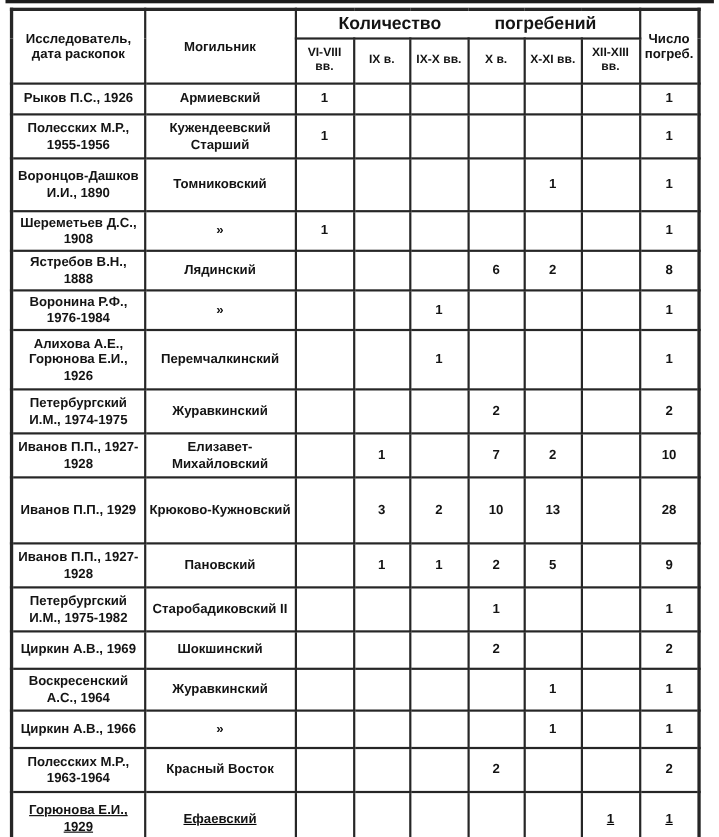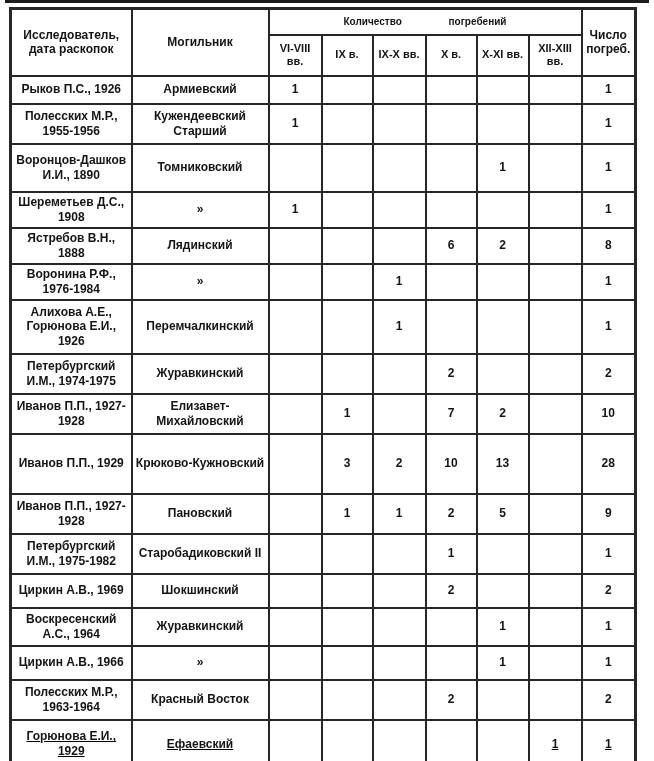--- a/index.html
+++ b/index.html
@@ -28,21 +28,21 @@
     font-weight: bold;
     text-align: center;
     vertical-align: middle;
     padding: 2px 3px;
     font-size: 11.5px;
     line-height: 1.22;
     overflow: hidden;
   }
   thead tr.head-top { height: 26px; }
   thead tr.head-sub { height: 41px; }
-  th.group-head { word-spacing: 44px; font-size: 10px; }
+  th.group-head { word-spacing: 44px; font-size: 16px; }
   th.period-head { font-size: 11px; padding: 1px 1px; }
   th.researcher-head, th.cemetery-head, th.total-head { font-size: 12px; }
   tbody td { font-size: 12px; }
   tbody td.c1 { padding: 2px 2px; }
   tfoot tr { height: 20px; }
   tfoot td { padding: 0 2px; font-size: 12px; }
 </style>
 </head>
 <body>
 

